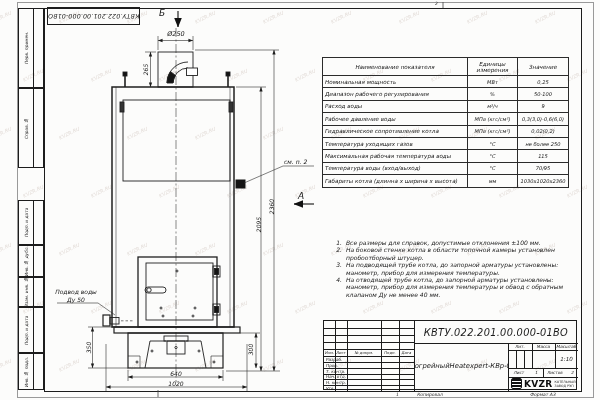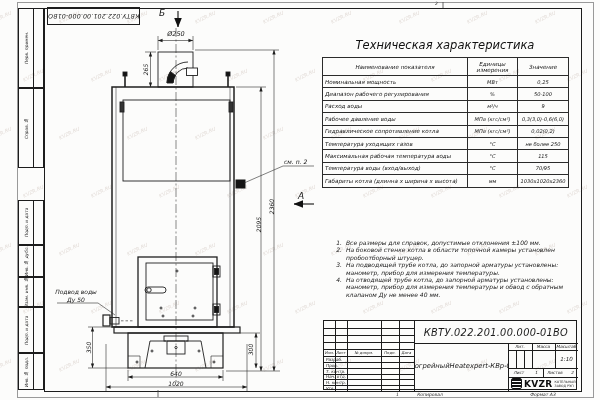--- a/index.html
+++ b/index.html
@@ -305,21 +305,20 @@
   <div class="lbl ctr rot" style="left:253px;top:203px;width:36px;">2360</div>
   <div class="lbl ctr rot" style="left:240px;top:221px;width:36px;">2095</div>
   <div class="lbl ctr rot" style="left:74px;top:344px;width:28px;">350</div>
   <div class="lbl ctr rot" style="left:236px;top:346px;width:28px;">300</div>
   <div class="lbl ctr" style="left:155px;top:369.5px;width:42px;">640</div>
   <div class="lbl ctr" style="left:155px;top:379.5px;width:42px;">1020</div>
   <div class="lbl" style="left:284px;top:158px;">см. п. 2</div>
   <div class="lbl ctr" style="left:54px;top:288px;width:44px;">Подвод воды</div>
   <div class="lbl ctr" style="left:54px;top:295.5px;width:44px;">Ду 50</div>
 
-  <div class="spec-title">Техническая характеристика</div>
   <div class="spec">
     <table>
       <colgroup>
           <col style="width:145px;">
           <col style="width:50px;">
           <col style="width:51px;">
         </colgroup>
       <tbody>
           <tr class="hd">
         <td class="c">Наименование показателя</td>

